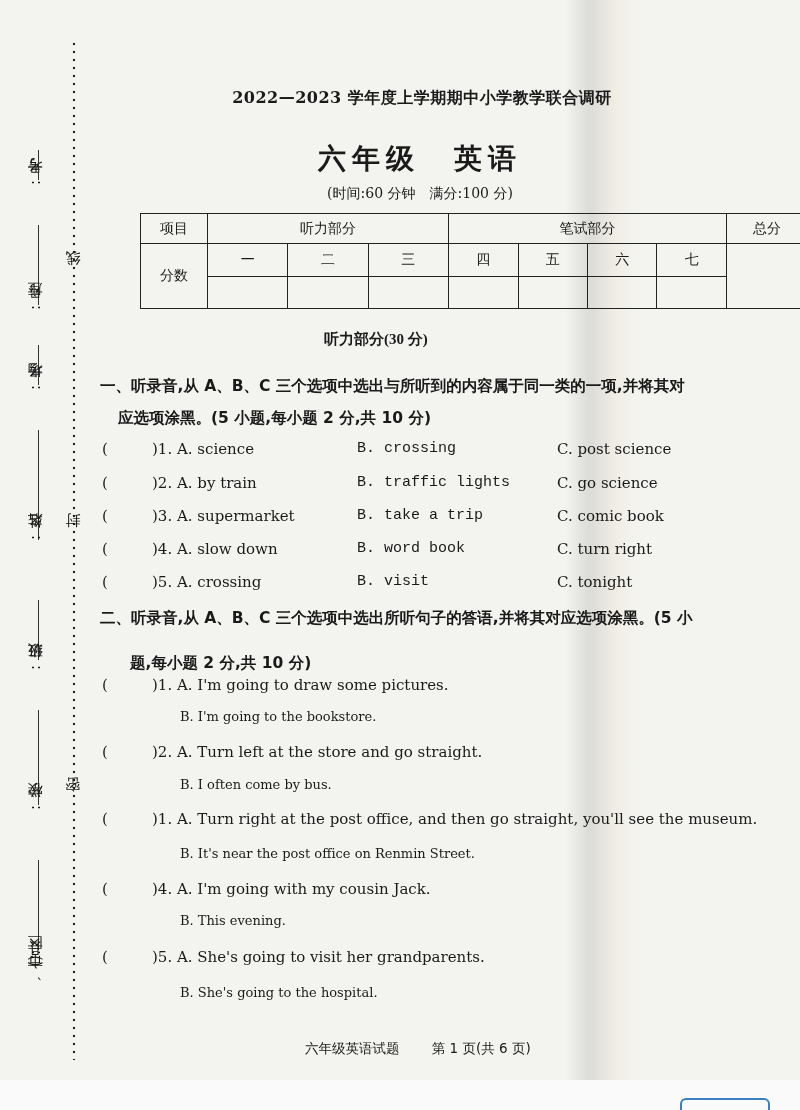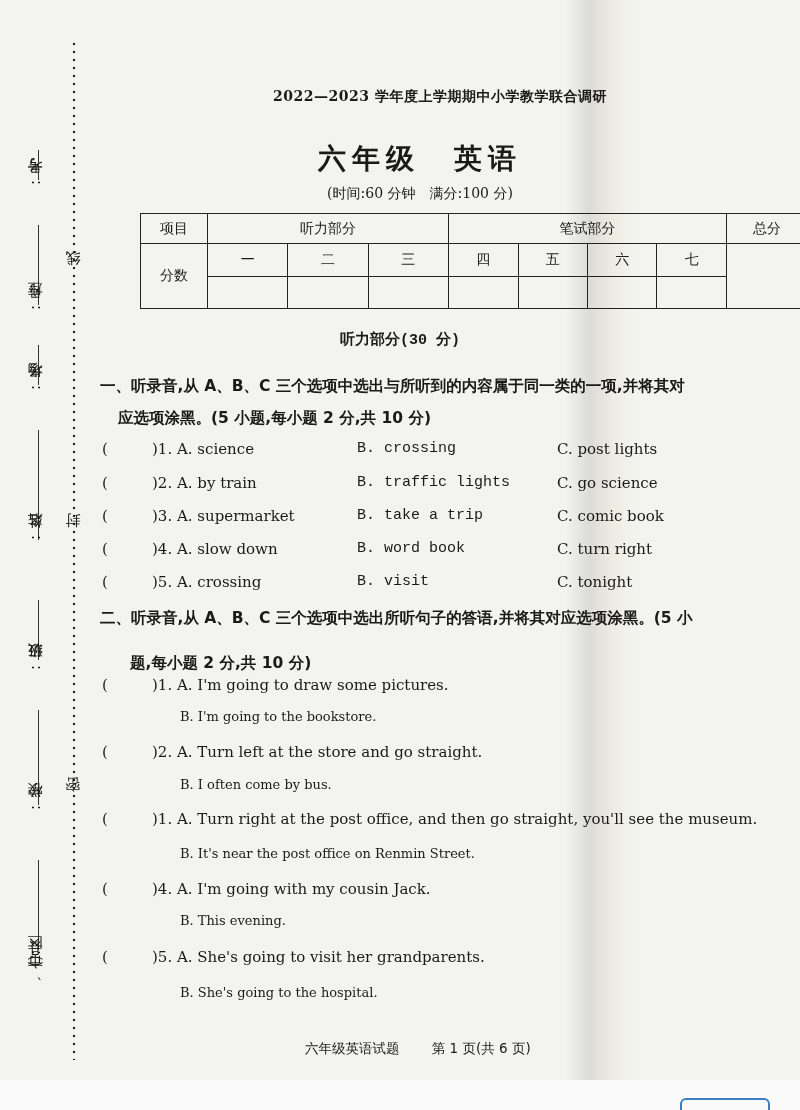--- a/index.html
+++ b/index.html
@@ -16,29 +16,29 @@
   .bottombar { position:absolute; left:0; top:1080px; width:800px; height:30px; background:#fafafa; }
   .logo-badge { position:absolute; left:680px; top:1098px; width:86px; height:14px; border:2px solid #3a7fc1; border-radius:6px; }
 
   
   .margin-dots { position:absolute; left:72px; top:40px; width:4px; height:1020px;
     background-image:radial-gradient(circle, #222 1.3px, transparent 1.6px); background-size:4px 8px; }
   .vlabel { position:absolute; font-family:"DejaVu Sans", sans-serif; font-size:15px; writing-mode:vertical-rl; transform:rotate(180deg); }
   .vline { position:absolute; left:38px; width:1px; background:#333; }
   .vseal { position:absolute; left:64px; font-family:"DejaVu Sans", sans-serif; font-size:15px; writing-mode:vertical-rl; transform:rotate(180deg); background:#f3f3f0; }
 
-  .title { position:absolute; left:150px; top:88px; width:580px; text-align:center; font-size:14px; font-weight:bold; letter-spacing:0.5px; }
+  .title { position:absolute; left:132px; top:88px; width:580px; text-align:center; font-size:16px; font-weight:bold; letter-spacing:0.5px; }
   .subtitle { position:absolute; left:250px; top:140px; width:340px; text-align:center; font-family:"DejaVu Sans", sans-serif; font-size:28px; font-weight:bold; letter-spacing:6px; }
   .meta { position:absolute; left:250px; top:185px; width:340px; text-align:center; font-size:14px; }
 
   table.score { position:absolute; left:140px; top:213px; width:668px; border-collapse:collapse; font-family:"DejaVu Sans", sans-serif; font-size:14px; }
   table.score td { border:1.5px solid #222; text-align:center; height:27px; }
   table.score td.tall { height:62px; }
 
-  .section-head { position:absolute; left:340px; top:330px; font-family:Liberation Mono, monospace; font-size:15px; font-weight:bold; }
+  .section-head { position:absolute; left:324px; top:330px; font-family:Liberation Serif, serif; font-size:15px; font-weight:bold; }
   .instr { position:absolute; left:100px; font-family:"DejaVu Sans", sans-serif; font-size:15.5px; font-weight:bold; line-height:32px; width:680px; }
   .q { position:absolute; left:102px; font-size:15px; height:24px; white-space:nowrap; }
   .q .paren { position:absolute; left:0; }
   .q .a { position:absolute; left:50px; }
   .q .b { position:absolute; left:255px;font-family:Liberation Mono, monospace; }
   .q .c { position:absolute; left:455px; }
   .opt { position:absolute; left:180px; font-size:13px; white-space:nowrap; }
   .footer { position:absolute; left:305px; top:1040px; font-family:"DejaVu Sans", sans-serif; font-size:13.5px; }
   .footer span { margin-right:28px; }
 </style>
@@ -109,21 +109,21 @@
 
   <div class="instr" style="top:370px;">
     <div>一、听录音,从 A、B、C 三个选项中选出与所听到的内容属于同一类的一项,并将其对</div>
     <div style="padding-left:18px;">应选项涂黑。(5 小题,每小题 2 分,共 10 分)</div>
   </div>
 
   <div class="q" style="top:440px;">
     <span class="paren">(</span>
     <span class="a">)1. A. science</span>
     <span class="b">B. crossing</span>
-    <span class="c">C. post lights</span>
+    <span class="c">C. post science</span>
   </div>
   <div class="q" style="top:474px;">
     <span class="paren">(</span>
     <span class="a">)2. A. by train</span>
     <span class="b">B. traffic lights</span>
     <span class="c">C. go science</span>
   </div>
   <div class="q" style="top:507px;">
     <span class="paren">(</span>
     <span class="a">)3. A. supermarket</span>

